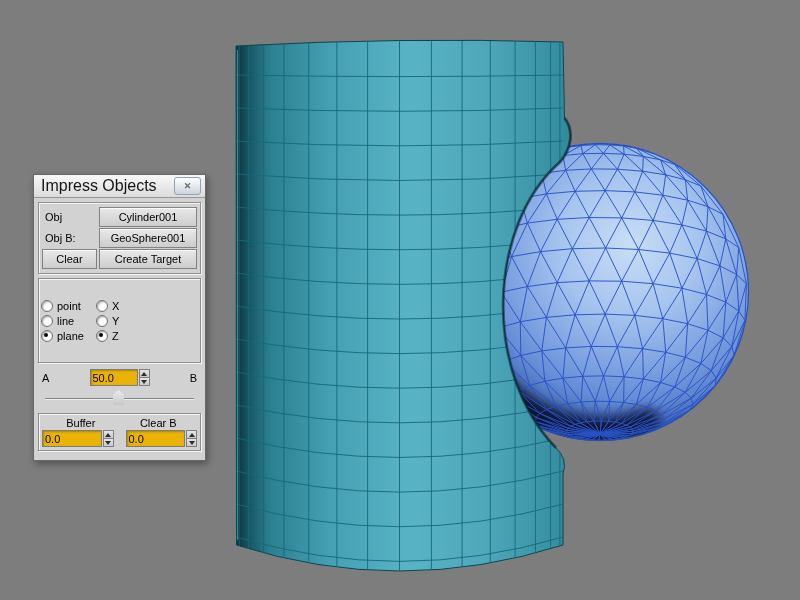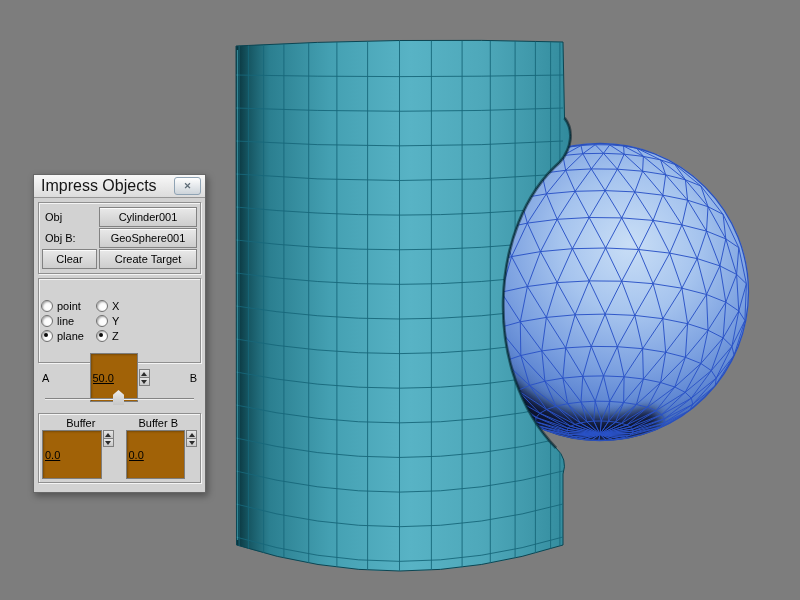--- a/index.html
+++ b/index.html
@@ -27,23 +27,23 @@
   
   .radio-grid{display:grid;grid-template-columns:55px 45px 1fr;padding:19px 2px;}
   .radio{display:flex;align-items:center;gap:4px;height:15px;}
   .rb{width:10px;height:10px;border-radius:50%;background:#fdfdfd;border:1px solid #6f6f6f;
     box-shadow:inset 1px 1px 2px rgba(0,0,0,.35);position:relative;flex:0 0 auto;}
   .rb.checked::after{content:'';position:absolute;left:2px;top:2px;width:4px;height:4px;
     background:#0b0b0b;border-radius:50%;}
   
   .ab-row{display:flex;align-items:center;margin:5px 4px 1px;height:19px;}
   .ab-sp{flex:1;}
-  .tinput{height:15px;background:#a16207;border:1px solid #7d7d7d;
+  .tinput{height:15px;background:#eab308;border:1px solid #7d7d7d;
     box-shadow:inset 1px 1px 2px rgba(0,0,0,.25);font:11px "Liberation Sans",sans-serif;
-    padding:16px 2px;width:42px;text-decoration:underline;}
+    padding:0 2px;width:42px;}
   .spinner{width:11px;height:17px;display:flex;flex-direction:column;margin-left:1px;}
   .spin-btn{flex:1;background:linear-gradient(#e6e6e6,#c9c9c9);border:1px solid #7f7f7f;
     display:flex;align-items:center;justify-content:center;padding:0;}
   .spin-btn+.spin-btn{border-top:none;}
   .tri-up{width:0;height:0;border-left:3px solid transparent;border-right:3px solid transparent;
     border-bottom:4px solid #2c2c2c;}
   .tri-dn{width:0;height:0;border-left:3px solid transparent;border-right:3px solid transparent;
     border-top:4px solid #2c2c2c;}
   
   .slider-row{position:relative;height:18px;margin:2px 7px 6px;}
@@ -189,21 +189,21 @@
       </div>
 
       <div class="slider-row">
         <div class="slider-track"></div>
         <div class="slider-thumb" id="slider-thumb" style="left: calc(49% - 5px);"></div>
       </div>
 
       <div class="groupbox">
         <div class="buf-labels">
           <span>Buffer</span>
-          <span>Buffer B</span>
+          <span>Clear B</span>
         </div>
         <div class="buf-inputs">
           <span class="spin-field">
             <input class="tinput" value="0.0" style="">
             <span class="spinner">
               <button class="spin-btn">
                   <span class="tri-up"></span>
                 </button>
               <button class="spin-btn">
                   <span class="tri-dn"></span>

